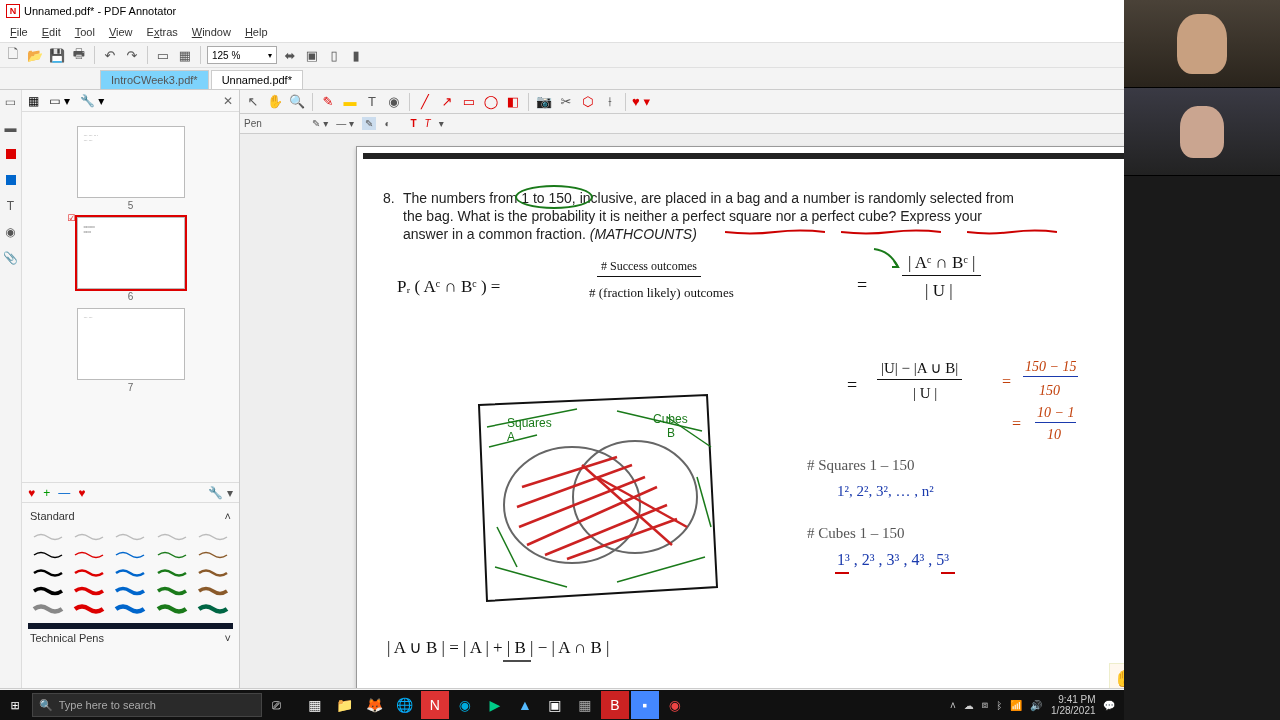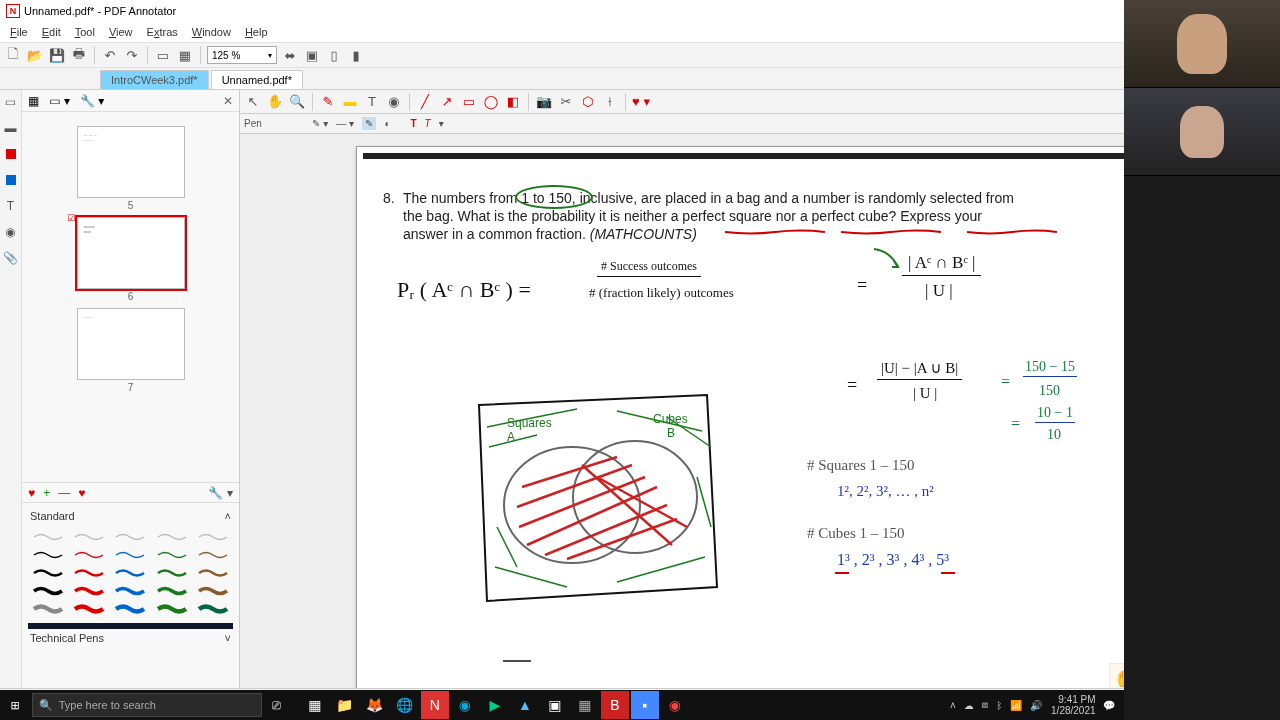--- a/index.html
+++ b/index.html
@@ -55,21 +55,21 @@
 .page { margin: 12px auto; width: 792px; background: #fff; border: 1px solid #999; box-shadow: 0 2px 4px rgba(0,0,0,.2); position: relative; height: 556px; overflow: hidden; }
 .page-inner { padding: 30px 26px; font-family: "Times New Roman", serif; font-size: 14px; color: #222; line-height: 1.3; }
 .qtext { display: flex; }
 .qnum { width: 20px; }
 .qbody { flex: 1; position: relative; }
 .circ { position: absolute; border: 2px solid #1a7a1a; border-radius: 50%; }
 .ul-red { position: absolute; height: 6px; }
 .ul-red svg { width: 100%; height: 100%; }
 .hw { position: absolute; font-family: "Comic Sans MS", cursive; color: #111; }
 .hw.blue { color: #1a3aad; }
-.hw.navy { color: #15803d; }
+.hw.navy { color: #c2410c; font-style: italic; }
 .scrollv { width: 16px; background: #f0f0f0; border-left: 1px solid #ddd; }
 
 .hand-btn { position: absolute; right: 8px; bottom: 8px; width: 30px; height: 30px; border: 1px solid #eec; background: #fff8ee; display: flex; align-items: center; justify-content: center; color: #d88; font-size: 16px; }
 
 .statusbar { height: 18px; background: #f4f4f4; border-top: 1px solid #ccc; font-size: 10px; display: flex; align-items: center; padding: 0 6px; color: #555; }
 
 .bottombar { height: 16px; background: #f8f8f8; border-top: 1px solid #ddd; display: flex; align-items: center; justify-content: center; gap: 6px; font-size: 9px; color: #555; }
 .bottombar .pg { display: flex; gap: 4px; align-items: center; }
 .bbtn { width: 12px; height: 12px; background: #06c; color: #fff; display: flex; align-items: center; justify-content: center; font-size: 8px; }
 
@@ -366,21 +366,21 @@
               <span class="ul-red" style="left:438px;top:32px;width:100px"><svg>
                     <path d="M0 3 Q25 6 50 3 T100 3" stroke="#c00" stroke-width="2" fill="none"></path>
                   </svg></span>
               <span class="ul-red" style="left:564px;top:32px;width:90px"><svg>
                     <path d="M0 3 Q22 6 45 3 T90 3" stroke="#c00" stroke-width="2" fill="none"></path>
                   </svg></span>
             </div>
           </div>
         </div>
 
-        <div class="hw" style="left:40px;top:130px;font-size:22px">Pᵣ (   Aᶜ ∩   Bᶜ )   =</div>
+        <div class="hw" style="left:40px;top:130px;font-size:17px">Pᵣ (   Aᶜ ∩   Bᶜ )   =</div>
         <div class="hw" style="left:240px;top:112px;font-size:12px;border-bottom:1.5px solid #111;padding:0 4px 2px">#  Success  outcomes</div>
         <div class="hw" style="left:232px;top:138px;font-size:13px">#  (fraction likely)  outcomes</div>
         <div class="hw" style="left:500px;top:128px;font-size:18px">=</div>
         <svg style="position:absolute;left:515px;top:100px;width:30px;height:25px">
             <path d="M2 2 Q18 4 26 20" stroke="#1a7a1a" stroke-width="2" fill="none"></path>
             <path d="M22 14 L26 20 L20 20" stroke="#1a7a1a" stroke-width="2" fill="none"></path>
           </svg>
         <div class="hw" style="left:545px;top:106px;font-size:17px;border-bottom:1.5px solid #111;padding:0 6px 2px">| Aᶜ ∩ Bᶜ |</div>
         <div class="hw" style="left:568px;top:134px;font-size:17px">| U |</div>
 
@@ -396,20 +396,21 @@
 
         <div class="hw" style="left:450px;top:310px;font-size:15px;color:#555">#   Squares        1 – 150</div>
         <div class="hw blue" style="left:480px;top:336px;font-size:15px">1², 2², 3², … , n²</div>
         <div class="hw" style="left:450px;top:378px;font-size:15px;color:#555">#   Cubes        1 – 150</div>
         <div class="hw blue" style="left:480px;top:404px;font-size:16px">1³ , 2³ , 3³ , 4³ , 5³</div>
         <svg style="position:absolute;left:478px;top:424px;width:160px;height:8px">
             <line x1="0" y1="2" x2="14" y2="2" stroke="#c00" stroke-width="2"></line>
             <line x1="106" y1="2" x2="120" y2="2" stroke="#c00" stroke-width="2"></line>
           </svg>
 
+        <div class="hw" style="left:30px;top:490px;font-size:17px">| A ∪ B |  =  | A |  +  | B |  −  | A ∩ B |</div>
         <svg style="position:absolute;left:146px;top:512px;width:30px;height:6px">
             <line x1="0" y1="2" x2="28" y2="2" stroke="#111" stroke-width="1.5"></line>
           </svg>
 
         <svg style="position:absolute;left:110px;top:240px" width="260" height="230">
           <path d="M12 18 L240 8 L250 200 L20 214 Z" stroke="#111" stroke-width="2" fill="none"></path>
           <ellipse cx="105" cy="118" rx="68" ry="58" stroke="#666" stroke-width="2" fill="none"></ellipse>
           <ellipse cx="168" cy="110" rx="62" ry="56" stroke="#666" stroke-width="2" fill="none"></ellipse>
           <g stroke="#c22" stroke-width="2.5" fill="none">
             <path d="M55 100 L150 70"></path>

